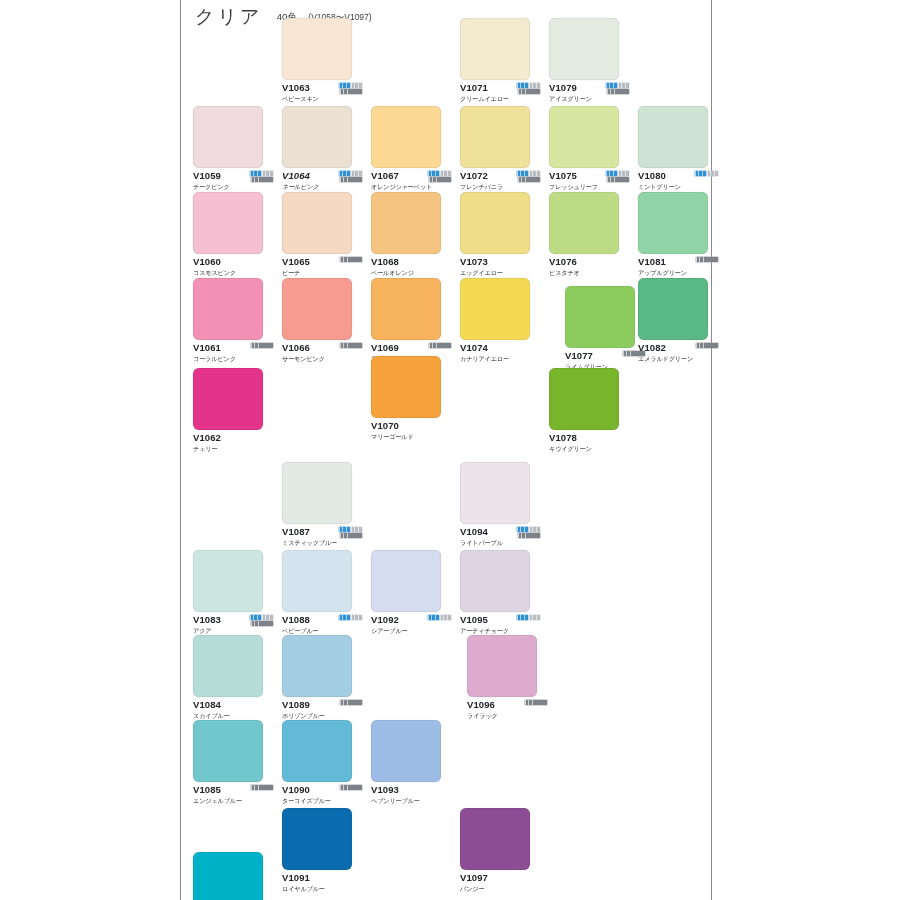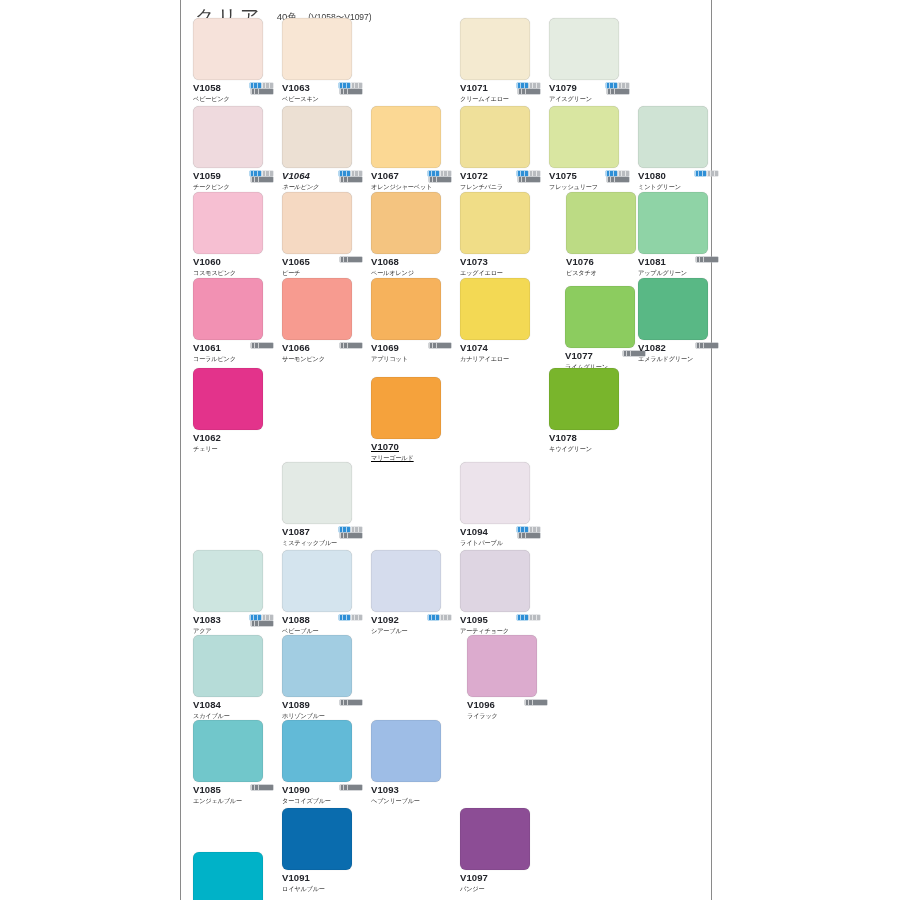--- a/index.html
+++ b/index.html
@@ -69,36 +69,20 @@
 <div id="page">
   <div id="panel">
 
     <div class="hdr">
       <span class="title">クリア</span>
       <span class="count">40色</span>
       <span class="range">(V1058〜V1097)</span>
     </div>
 
     <div id="grid">
-        <div class="cell" style="left: 12px; top: 18px;">
-          <div class="chip" style="background: rgb(246, 226, 218);"></div>
-          <div class="lbl">
-            <div class="code">V1058</div>
-            <div class="jname">ベビーピンク</div>
-            <div class="badges">
-              <div class="brow">
-                <span class="bg blue"></span>
-                <span class="bg gray"></span>
-              </div>
-              <div class="brow">
-                <span class="bg dark" style="width: 22px;"></span>
-              </div>
-            </div>
-          </div>
-        </div>
         <div class="cell" style="left: 101px; top: 18px;">
           <div class="chip" style="background: rgb(248, 230, 212);"></div>
           <div class="lbl">
             <div class="code">V1063</div>
             <div class="jname">ベビースキン</div>
             <div class="badges">
               <div class="brow">
                 <span class="bg blue"></span>
                 <span class="bg gray"></span>
               </div>
@@ -259,21 +243,21 @@
             <div class="jname">ペールオレンジ</div>
           </div>
         </div>
         <div class="cell" style="left: 279px; top: 192px;">
           <div class="chip" style="background: rgb(240, 221, 135);"></div>
           <div class="lbl">
             <div class="code">V1073</div>
             <div class="jname">エッグイエロー</div>
           </div>
         </div>
-        <div class="cell" style="left: 385px; top: 192px;">
+        <div class="cell" style="left: 368px; top: 192px;">
           <div class="chip" style="background: rgb(188, 219, 132);"></div>
           <div class="lbl">
             <div class="code">V1076</div>
             <div class="jname">ピスタチオ</div>
           </div>
         </div>
         <div class="cell" style="left: 457px; top: 192px;">
           <div class="chip" style="background: rgb(143, 211, 166);"></div>
           <div class="lbl">
             <div class="code">V1081</div>
@@ -352,21 +336,21 @@
             </div>
           </div>
         </div>
         <div class="cell" style="left: 12px; top: 368px;">
           <div class="chip" style="background: rgb(227, 51, 139);"></div>
           <div class="lbl">
             <div class="code">V1062</div>
             <div class="jname">チェリー</div>
           </div>
         </div>
-        <div class="cell" style="left: 190px; top: 377px; text-decoration: underline;">
+        <div class="cell" style="left: 190px; top: 356px;">
           <div class="chip" style="background: rgb(245, 162, 60);"></div>
           <div class="lbl">
             <div class="code">V1070</div>
             <div class="jname">マリーゴールド</div>
           </div>
         </div>
         <div class="cell" style="left: 368px; top: 368px;">
           <div class="chip" style="background: rgb(121, 181, 44);"></div>
           <div class="lbl">
             <div class="code">V1078</div>

